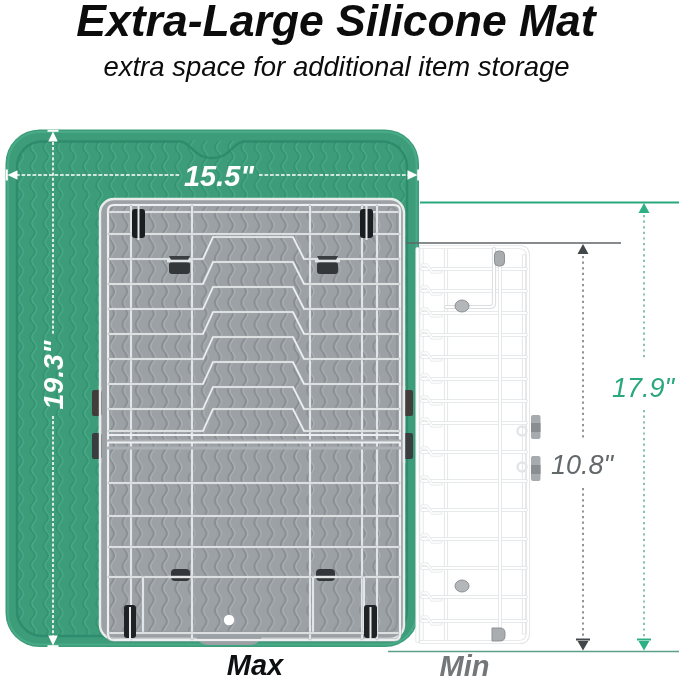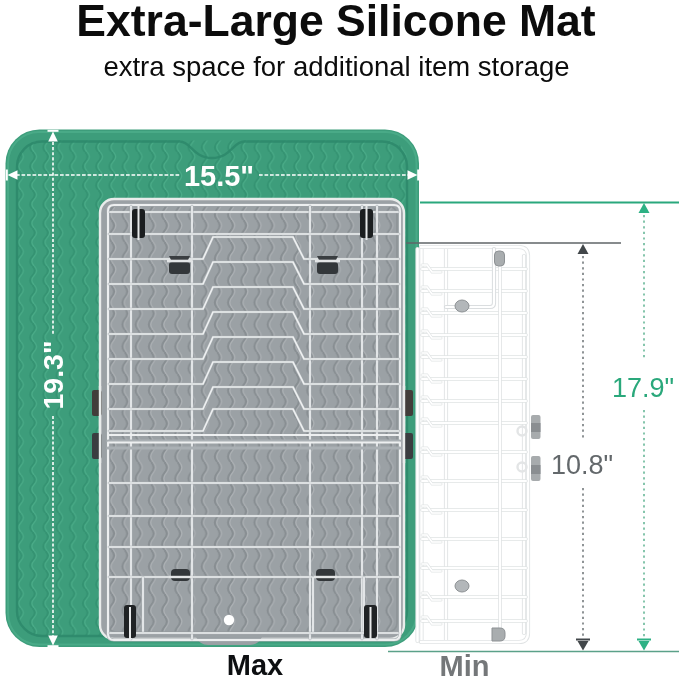--- a/index.html
+++ b/index.html
@@ -1,17 +1,17 @@
 <!DOCTYPE html>
 <html><head>
 <meta charset="utf-8">
 <style>
 html,body{margin:0;padding:0;background:#ffffff;width:679px;height:677px;overflow:hidden;
 font-family:"Liberation Sans", sans-serif;}
-.wrap{position:relative;width:679px;height:550px;}
+.wrap{position:relative;width:679px;height:550px;font-style:italic;}
 </style>
 </head>
 <body>
 <div class="wrap">
 <svg width="679" height="677" viewBox="0 0 679 677">
 <defs>
 
 <pattern id="gwave" width="13.2" height="19" patternUnits="userSpaceOnUse">
   <path d="M 6 0 q 4.6 4.75 0 9.5 q -4.6 4.75 0 9.5" fill="none" stroke="#2f8d6d" stroke-width="2.0" opacity="0.65"></path>
   <path d="M 7.8 1.5 q 4.6 4.75 0 9.5 q -4.6 4.75 0 9.5 " fill="none" stroke="#53b591" stroke-width="1.2" opacity="0.55" transform="translate(0,-1.5)"></path>

